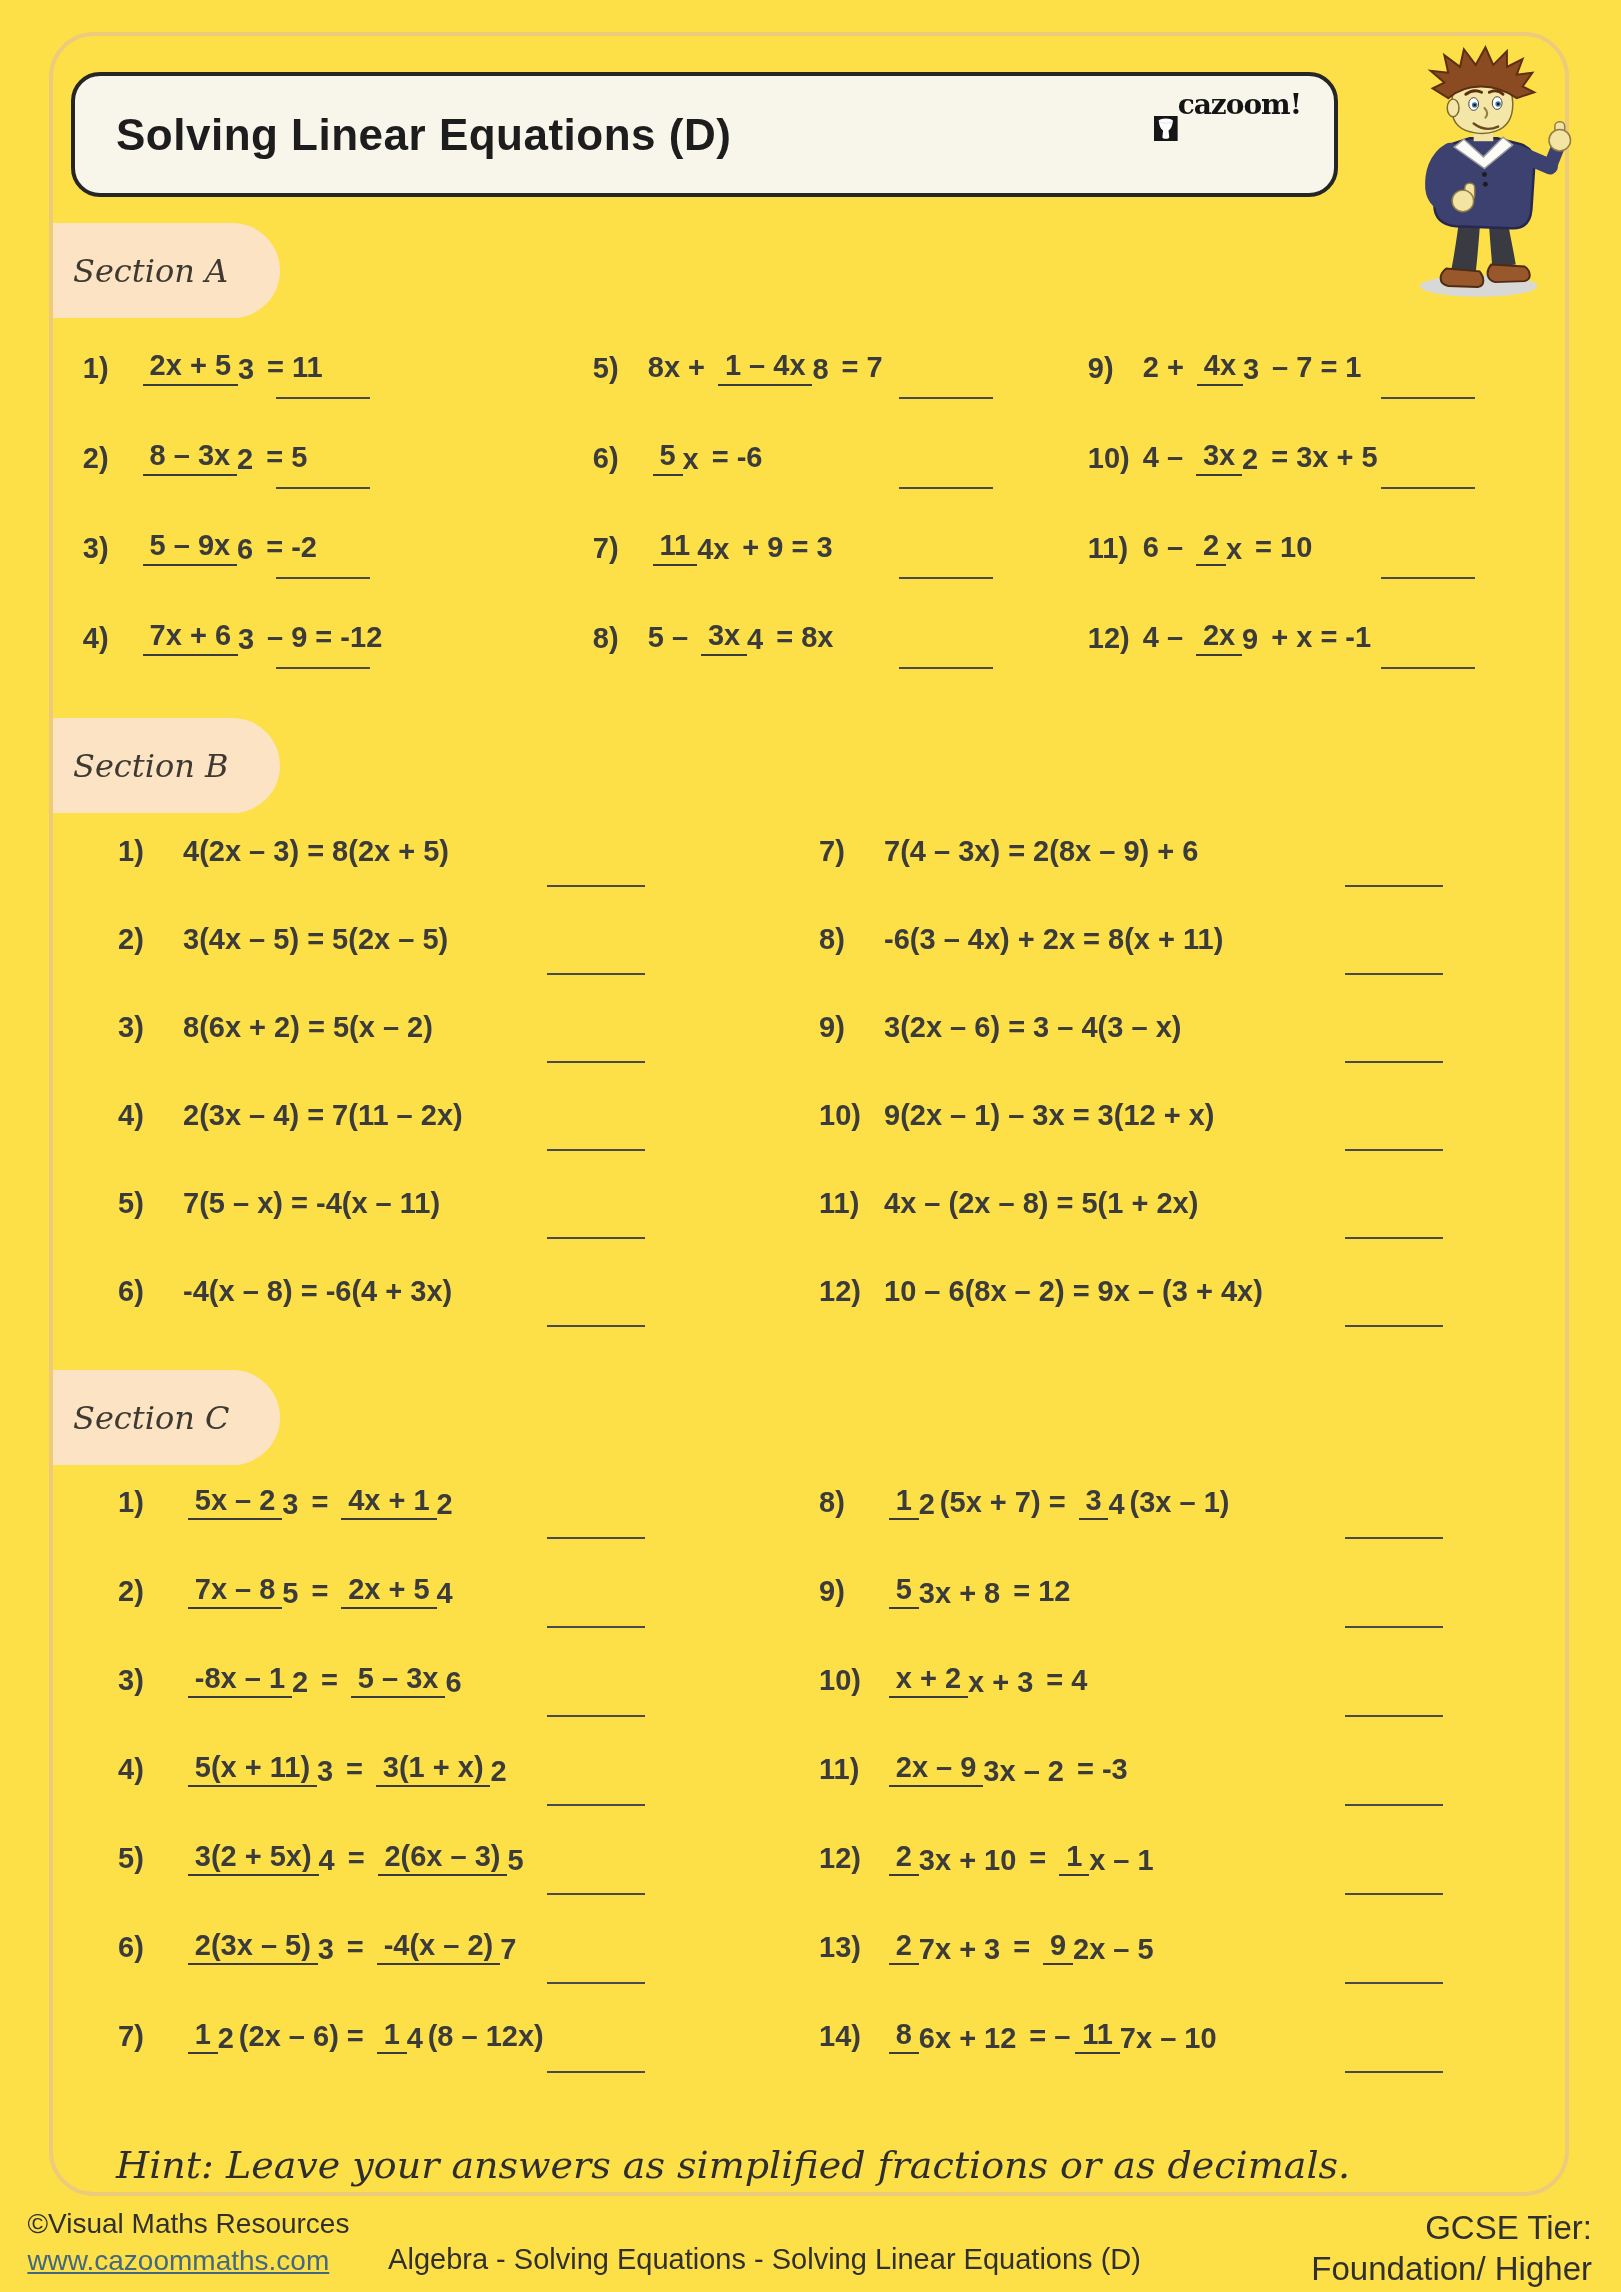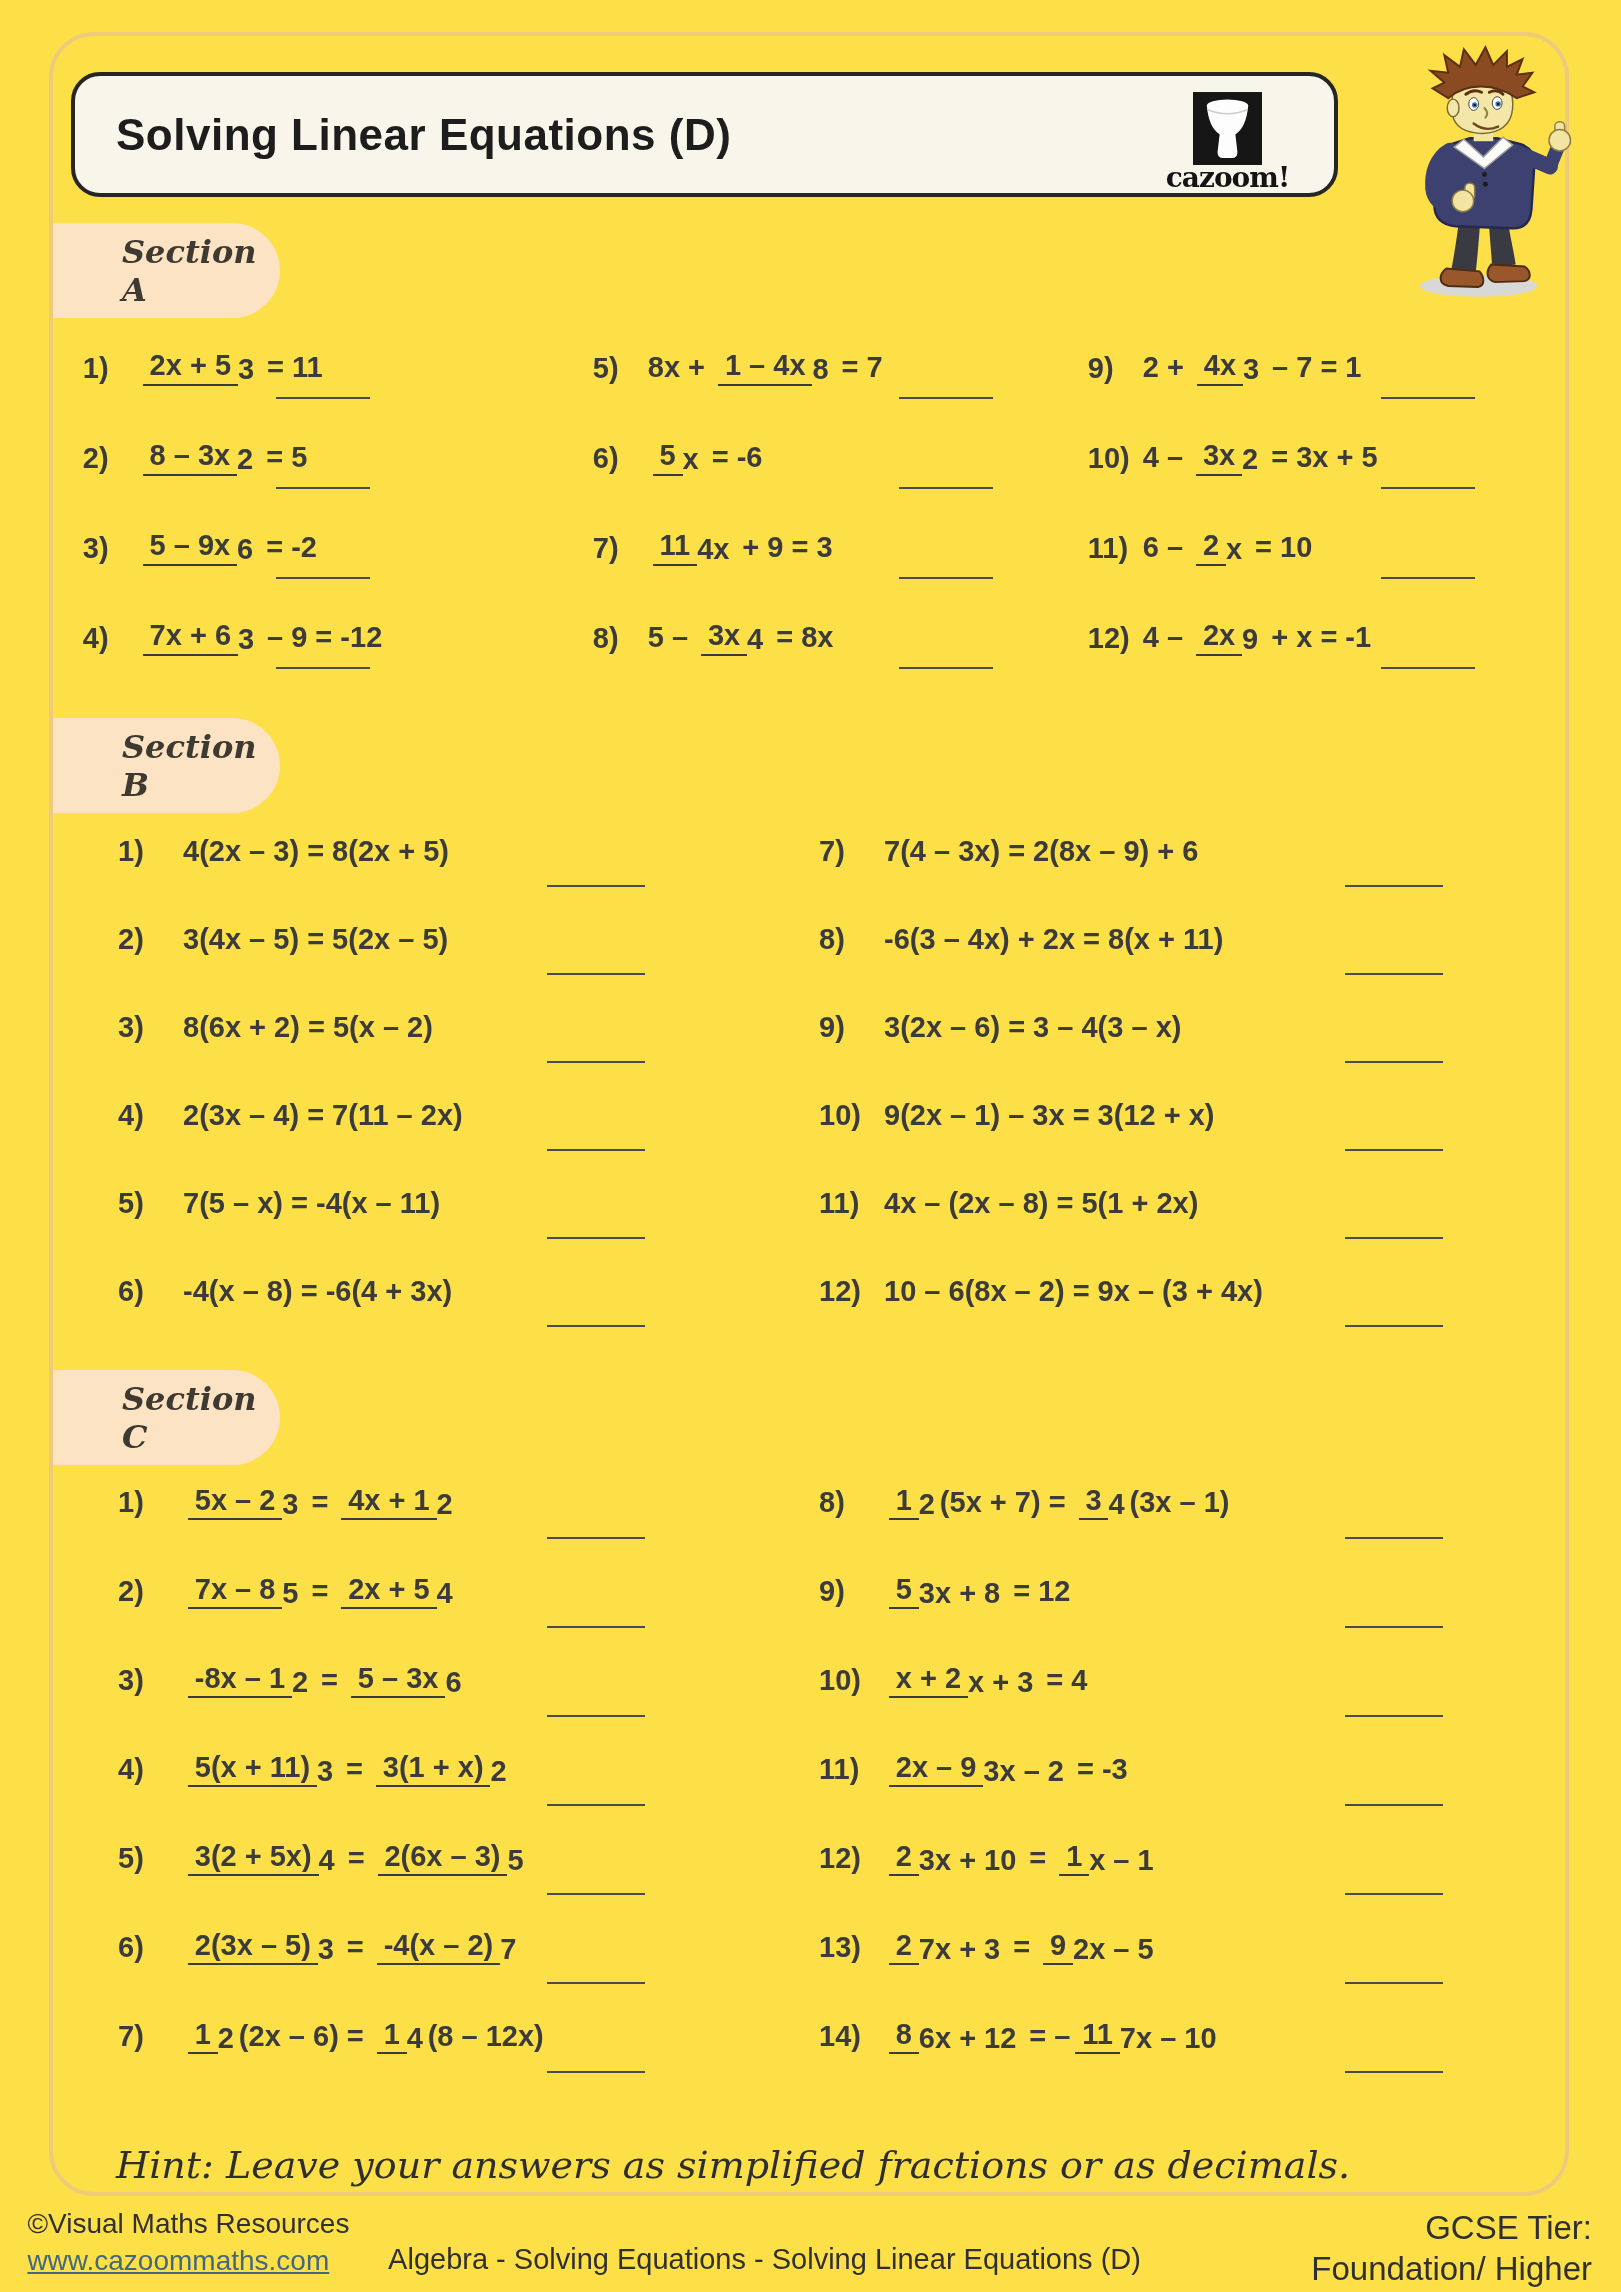--- a/index.html
+++ b/index.html
@@ -7,31 +7,31 @@
         font-family:"Liberation Sans",sans-serif;color:var(--ink,#3b3b3b);}
   .frame{position:absolute;left:49px;top:32px;width:1520px;height:2164px;
          border:4.9px solid var(--frame-gold,#edcb7b);border-radius:45px;box-sizing:border-box;}
 
   
   .titlebar{position:absolute;left:71px;top:72px;width:1267px;height:125px;box-sizing:border-box;
             background:var(--title-cream,#f8f5ea);border:4.9px solid #262626;border-radius:29px;
             display:flex;align-items:center;}
   .title{margin:0 0 0 41px;font-size:44px;font-weight:700;letter-spacing:0.5px;color:#1d1d1d;
          font-family:"Liberation Sans",sans-serif;}
-  .logo{position:absolute;right:33px;top:15.7px;width:147px;display:flex;flex-direction:column;align-items:center;}
+  .logo{position:absolute;right:33px;top:15.7px;width:147px;display:flex;flex-direction:row;}
   .logo-text{font-family:"DejaVu Serif",serif;font-weight:700;font-size:28px;color:#141414;margin-top:-3.9px;letter-spacing:-1px;}
 
   
   .mascot{position:absolute;left:1368px;top:45px;z-index:5;}
 
   
   .pill{position:absolute;left:53px;width:227px;height:95px;box-sizing:border-box;
         background:var(--section-peach,#fbe3c4);border-radius:0 51px 51px 0;
-        display:flex;align-items:center;padding-left:69px;
-        font-family:"DejaVu Serif",serif;font-style:italic;font-weight:700;font-size:32px;color:#3e3931;}
+        display:flex;align-items:center;padding-left:20px;
+        font-family:"DejaVu Serif",serif;font-style:italic;font-weight:400;font-size:32px;color:#3e3931;}
   .pill-a{top:223px}.pill-b{top:718px}.pill-c{top:1370px}
 
   
   .grid{position:absolute;left:71px;width:1470px;display:grid;grid-auto-flow:column;}
   .grid-a{top:323px;grid-template-columns:510px 495px 466px;grid-template-rows:repeat(4,90px);}
   .grid-b{top:807px;grid-template-columns:701px 769px;grid-template-rows:repeat(6,88px);}
   .grid-c{top:1458px;grid-template-columns:701px 769px;grid-template-rows:repeat(7,89px);}
 
   .q{position:relative;display:flex;align-items:center;padding-left:11.8px;box-sizing:border-box;
      font-size:29px;font-weight:700;color:var(--ink,#3b3b3b);}

